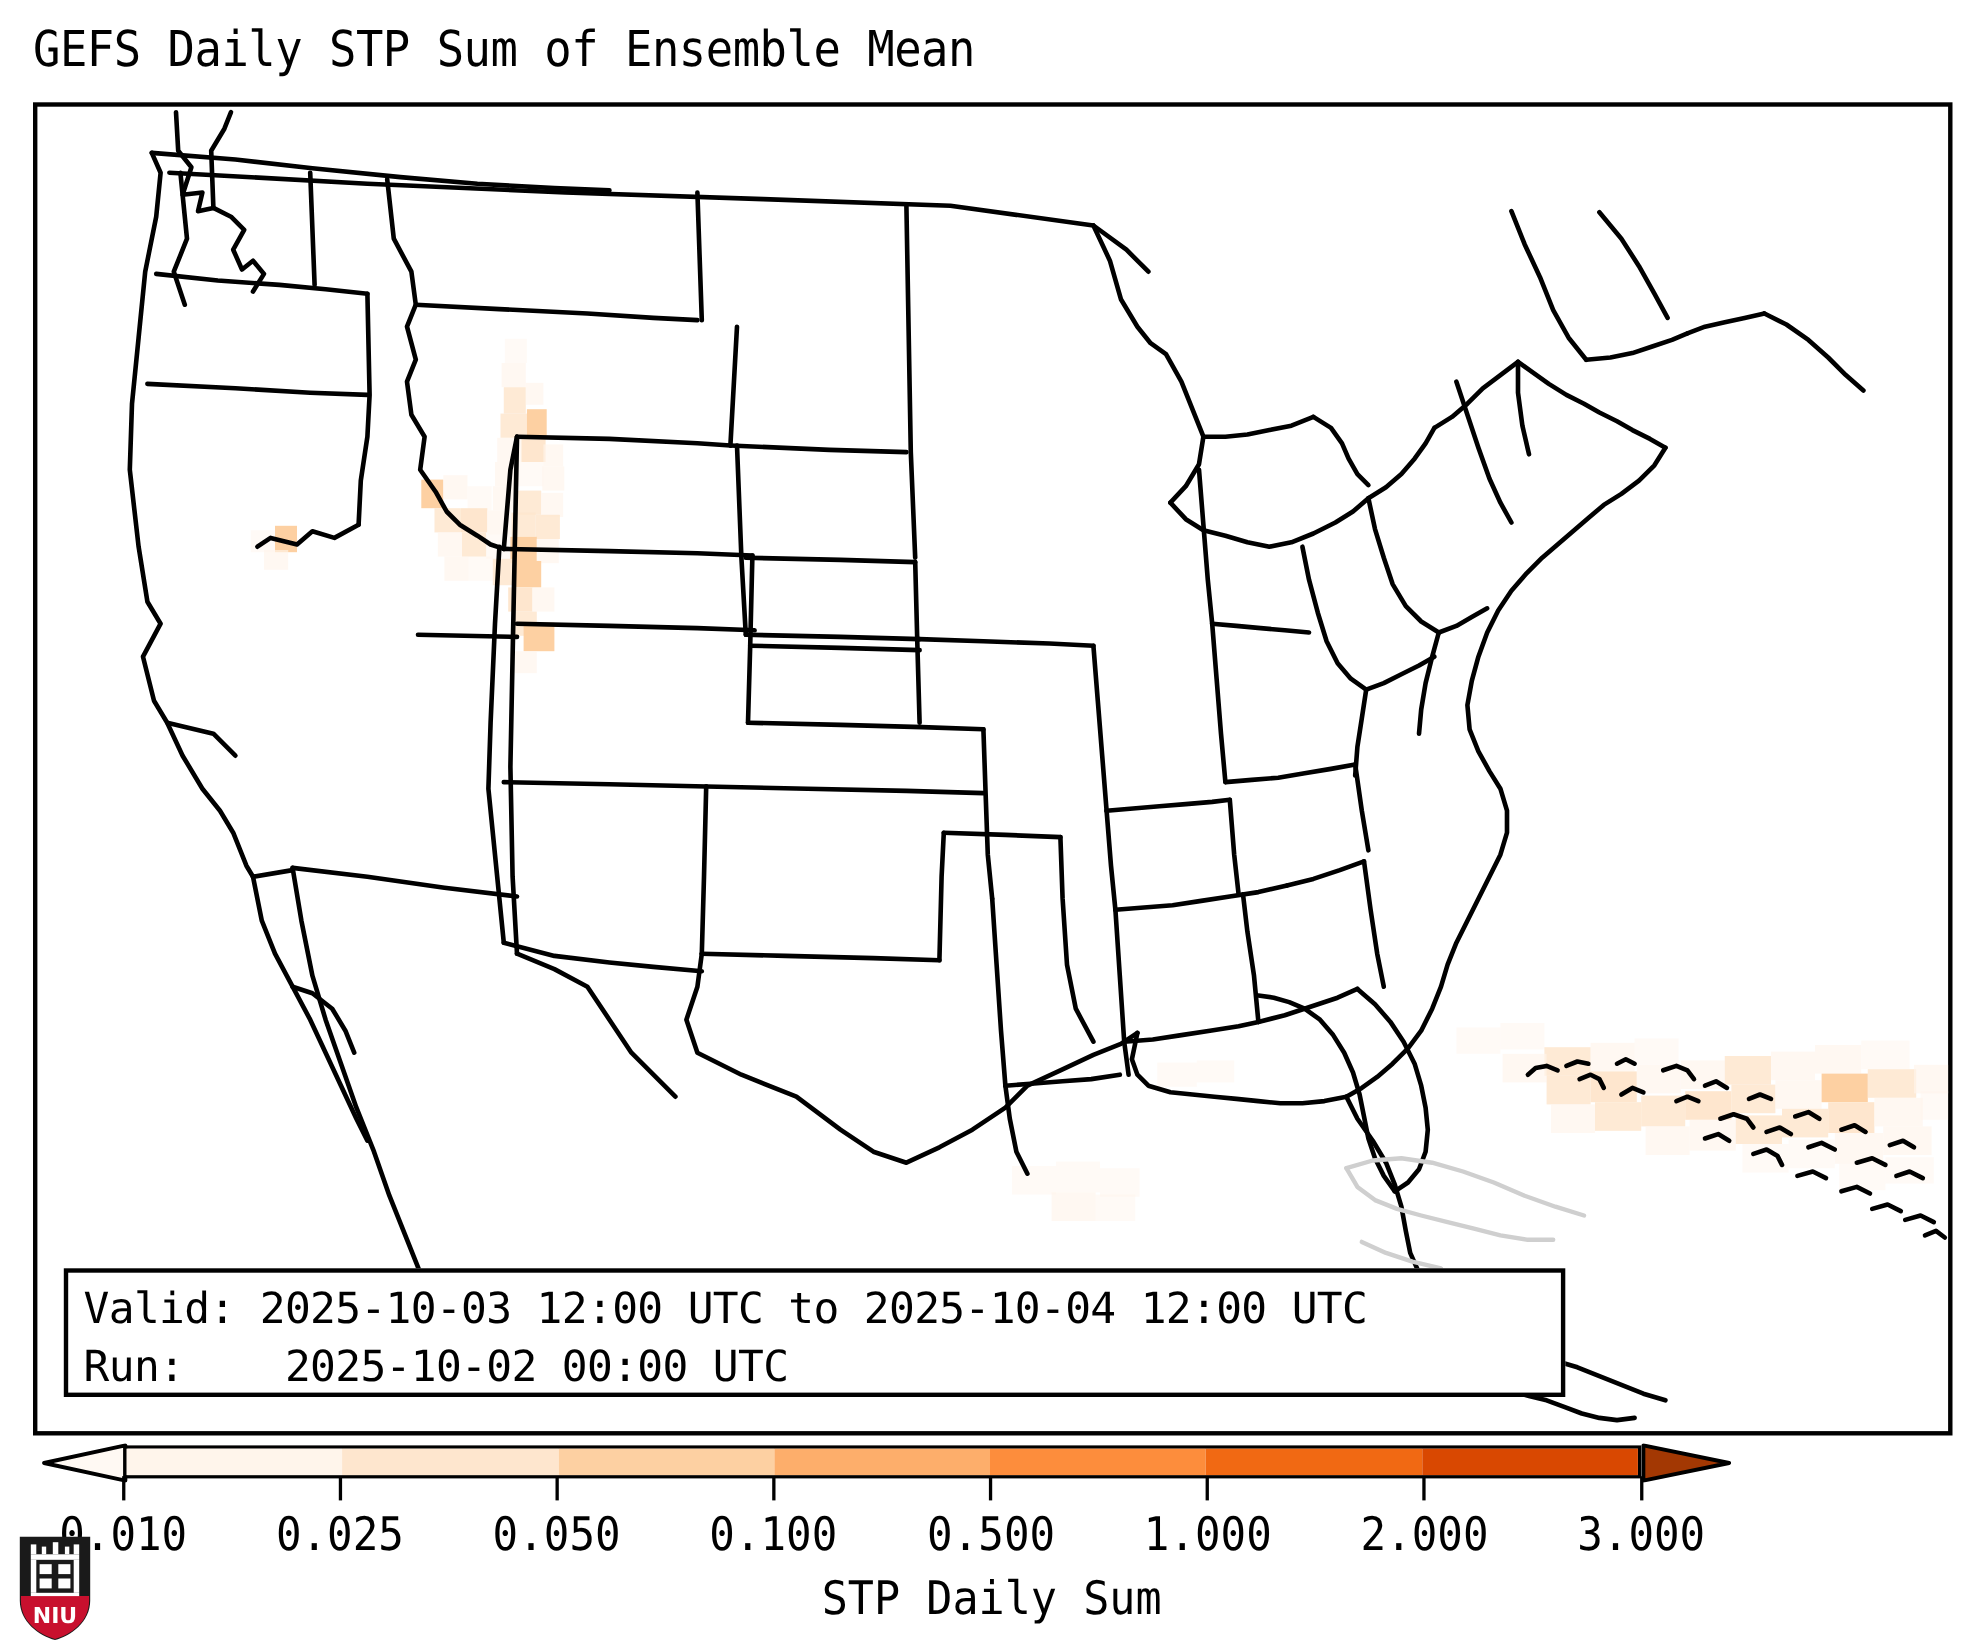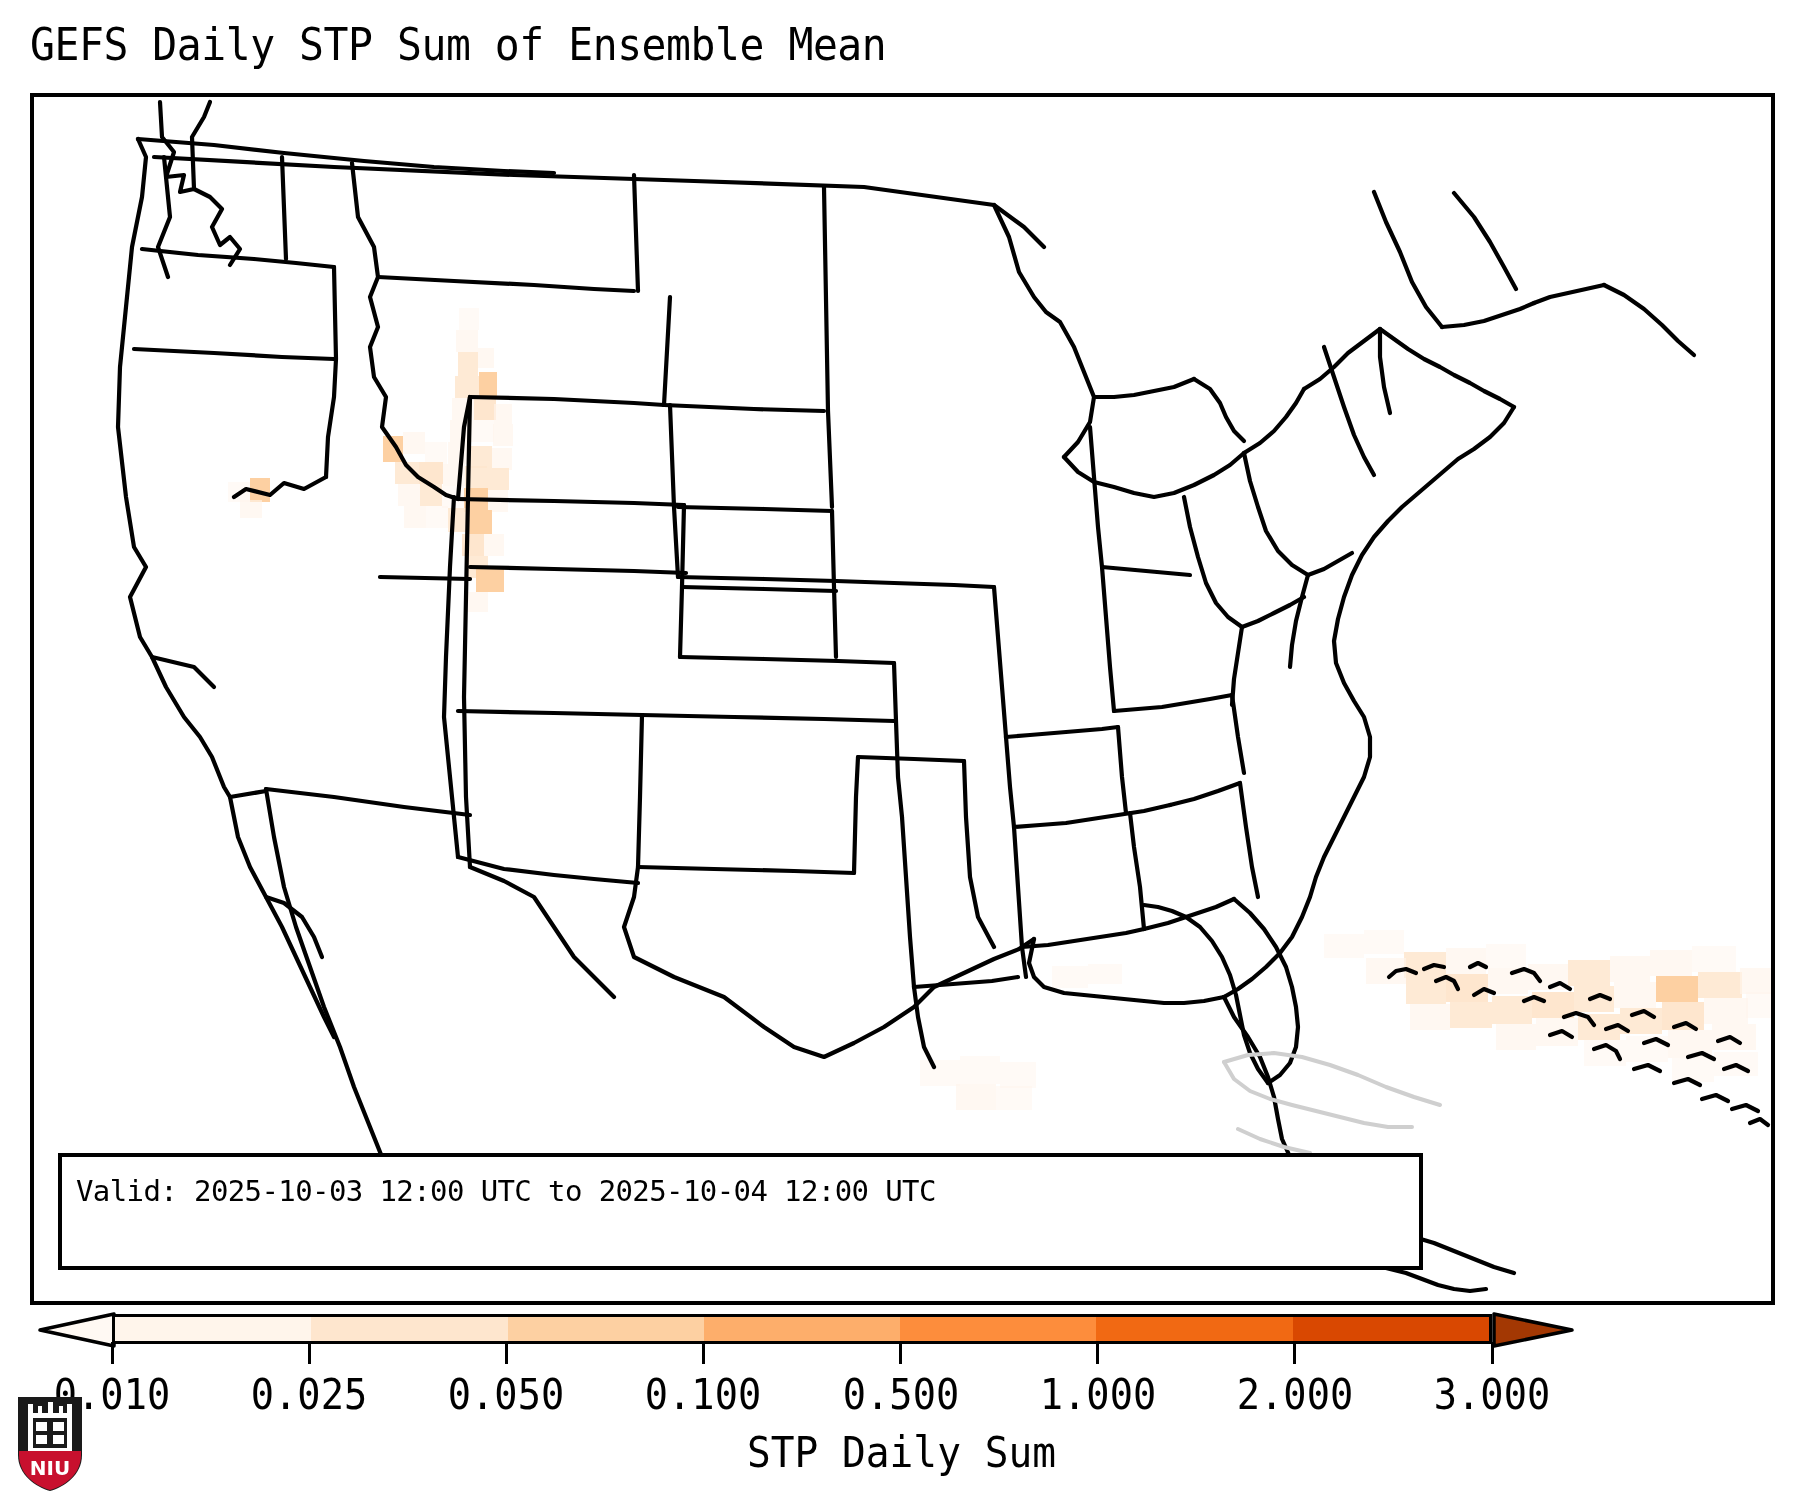--- a/index.html
+++ b/index.html
@@ -30,21 +30,21 @@
 
   #infobox{
     position:absolute;left:58px;top:1153px;
     width:1365px;height:117px;
     border:4px solid #000;background:#ffffff;
     box-sizing:border-box;
     padding:8px 14px 0 14px;
     z-index:40;
   }
   .infoline{
-    font-size:29px;line-height:52px;color:#000;white-space:pre;
+    font-size:39px;line-height:52px;color:#000;white-space:pre;
     font-family:"DejaVu Sans Mono","Liberation Mono",monospace;
     letter-spacing:-0.6px;
   }
 
   #cbar-wrap{position:absolute;left:0;top:1305px;width:1803px;height:60px;}
   #cbar-body{
     position:absolute;left:112px;top:9px;width:1380px;height:30px;
     border:3px solid #000;box-sizing:border-box;display:flex;
   }
   .cseg{height:100%;}
@@ -333,20 +333,21 @@
         <path d="M1190,965 L1200,982 L1216,994 L1236,1002 L1258,1008 L1282,1014
                  L1306,1020 L1330,1026 L1354,1030 L1378,1030"></path>
         <path d="M1204,1032 L1226,1042 L1250,1050 L1276,1056"></path>
       </g>
     </svg>
   </div>
 </div>
 
 <div id="infobox">
   <div class="infoline">Valid: 2025-10-03 12:00 UTC to 2025-10-04 12:00 UTC</div>
+  <div class="infoline">Run:    2025-10-02 00:00 UTC</div>
 </div>
 
 <div id="cbar-wrap">
   <svg id="cbar-left-arrow-outline" width="80" height="36" viewBox="0 0 80 36">
     <polygon points="76,2 76,34 2,18" fill="#fff9f3" stroke="#000" stroke-width="3.5" stroke-linejoin="round"></polygon>
   </svg>
   <div id="cbar-body">
       <div class="cseg" style="background: rgb(255, 245, 235); flex: 1 1 0px;"></div>
       <div class="cseg" style="background: rgb(254, 230, 206); flex: 1 1 0px;"></div>
       <div class="cseg" style="background: rgb(253, 208, 162); flex: 1 1 0px;"></div>

